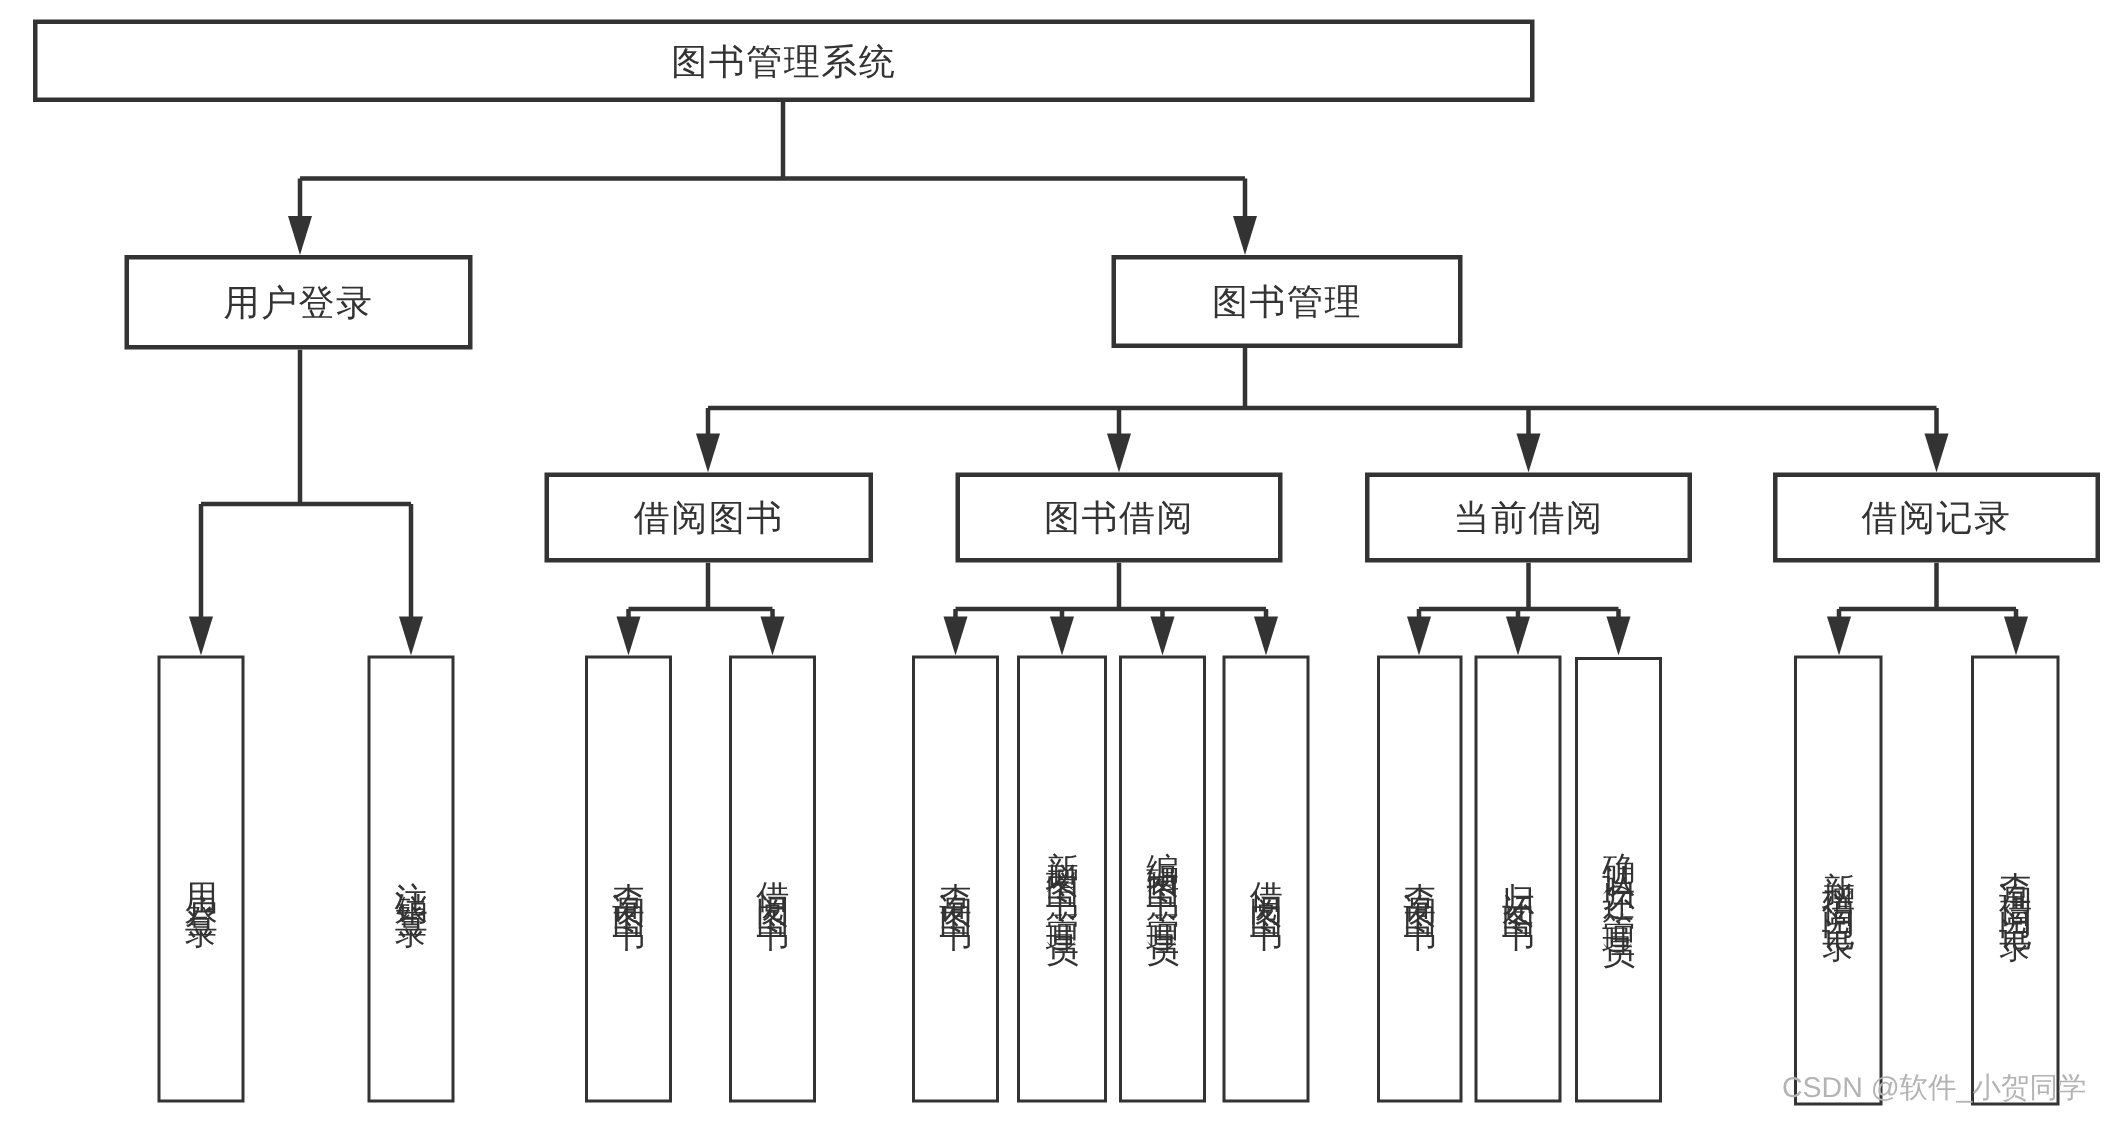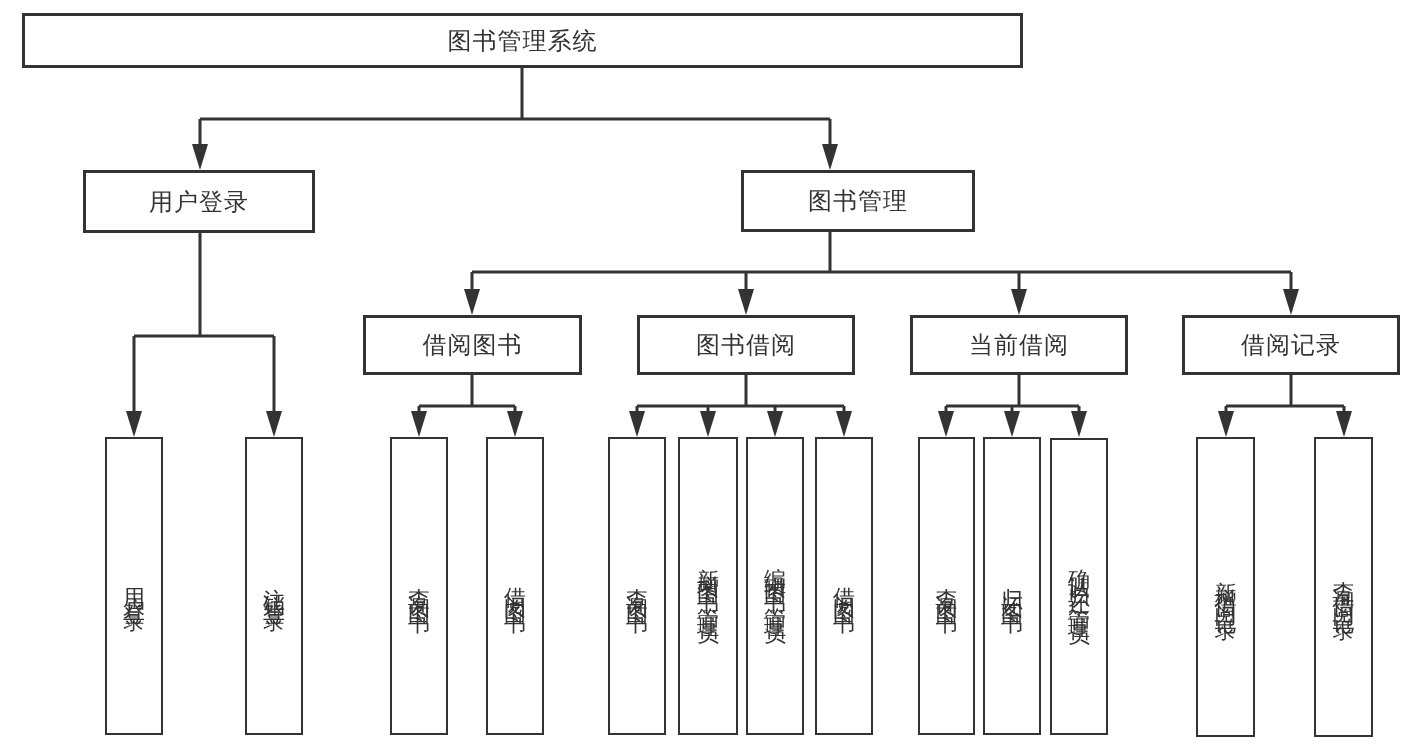--- a/index.html
+++ b/index.html
@@ -139,14 +139,15 @@
     <span class="vtext">确认归还（管理员）</span>
   </div>
 
   <div class="node v" style="left:1196px;top:437px;width:59px;height:300px;">
     <span class="vtext">新增借阅记录</span>
   </div>
   <div class="node v" style="left:1314px;top:437px;width:59px;height:300px;">
     <span class="vtext">查询借阅记录</span>
   </div>
 
+  <div class="watermark">CSDN @软件_小贺同学</div>
 
 </div>
 
 </body></html>

